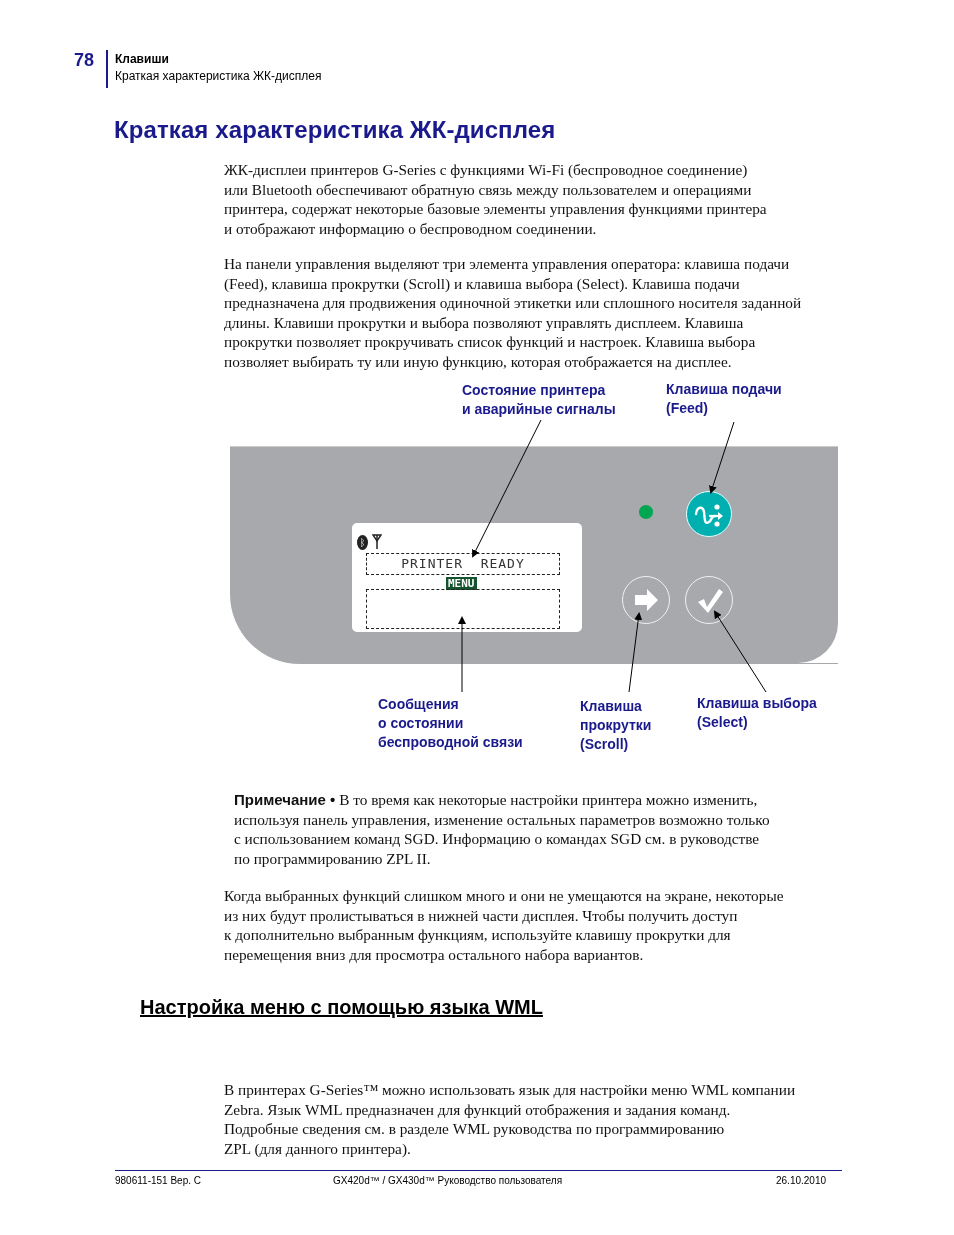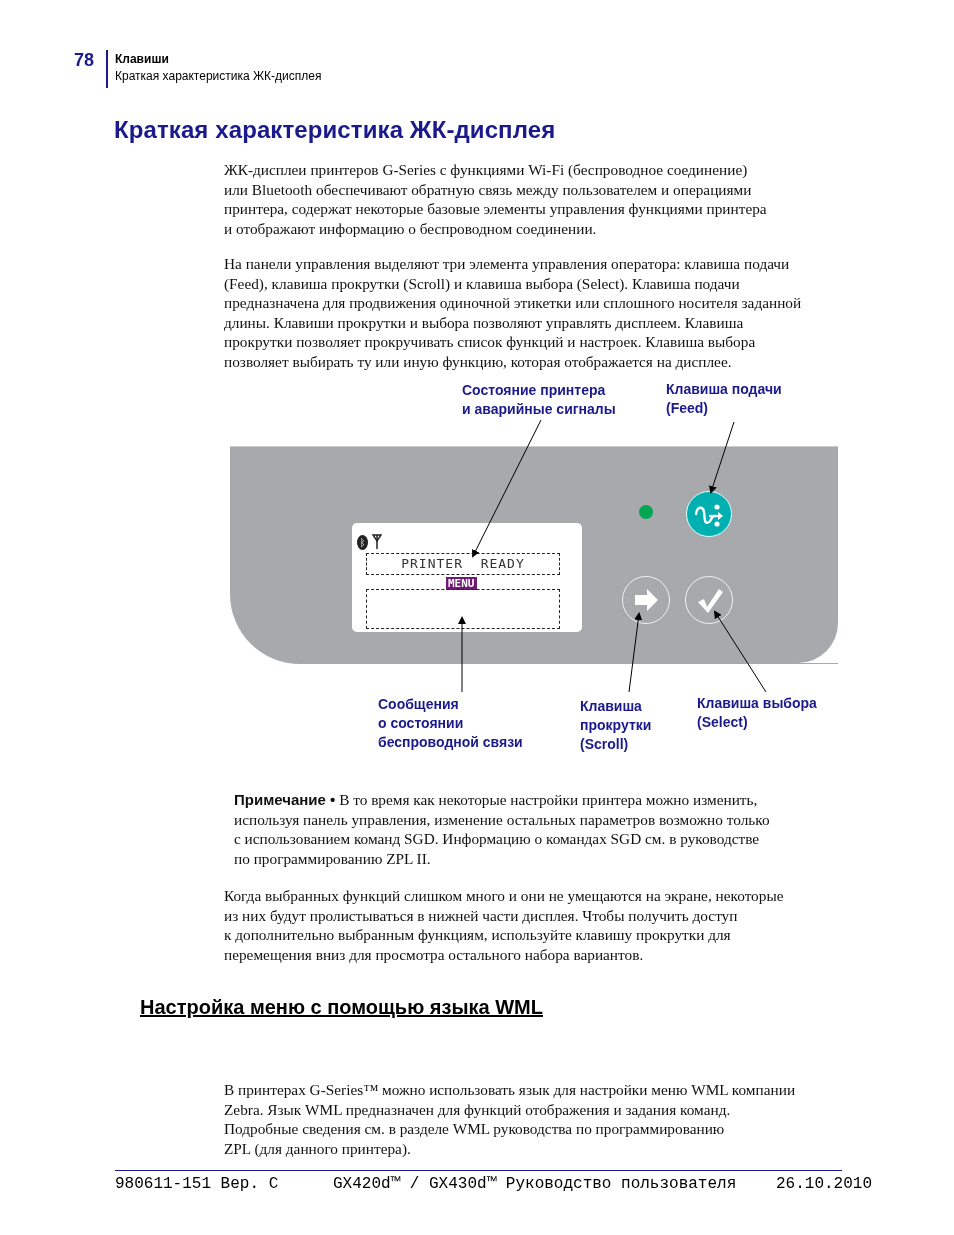--- a/index.html
+++ b/index.html
@@ -23,31 +23,31 @@
   .note-label { font-family: "Liberation Sans", sans-serif; font-weight: bold; font-size: 15px; }
 
   
   .callout { font-family: "Liberation Sans", sans-serif; font-weight: bold; font-size: 14px; color: #1a1a8c; text-align: left; line-height: 19px; white-space: nowrap; }
 
   
   .panel { left: 230px; top: 446px; width: 608px; height: 217px; background: #a7a9ac; border-radius: 0 0 0 70px; }
   .lcd { left: 352px; top: 523px; width: 230px; height: 109px; background: #ffffff; border-radius: 5px; }
   .lcd-box { border: 1.5px dashed #222; }
   .lcd-text { font-family: "DejaVu Sans Mono", monospace; font-size: 13px; color: #333; letter-spacing: 1px; }
-  .lcd-menu { background: #701a75; color: #fff; font-family: "DejaVu Sans Mono", monospace; font-size: 11px; font-weight: bold; padding: 0 2px; line-height: 13px; }
+  .lcd-menu { background: #14532d; color: #fff; font-family: "DejaVu Sans Mono", monospace; font-size: 11px; font-weight: bold; padding: 0 2px; line-height: 13px; }
 
   .led { left: 639px; top: 505px; width: 14px; height: 14px; border-radius: 50%; background: #00a651; }
   .btn-feed { left: 686px; top: 491px; width: 46px; height: 46px; border-radius: 50%; background: #00b0b0; border: 1px solid #dff; box-sizing: border-box; }
   .btn-round { width: 48px; height: 48px; border-radius: 50%; border: 1px solid #f0f0f0; box-sizing: border-box; background: #a7a9ac; }
   .btn-scroll { left: 622px; top: 576px; }
   .btn-select { left: 685px; top: 576px; }
 
   
   .footer-rule { left: 115px; top: 1170px; width: 727px; height: 1px; background: #1a1a8c; }
-  .footer { top: 1175px; font-size: 16px; color: #000; font-family: Liberation Mono, monospace; }
+  .footer { top: 1175px; font-size: 10px; color: #000; }
 </style>
 </head>
 <body>
 
 <div class="abs sans page-num">78</div>
 <div class="abs header-bar"></div>
 <div class="abs sans header-chapter">Клавиши</div>
 <div class="abs sans header-section">Краткая характеристика ЖК-дисплея</div>
 
 <div class="abs sans h1">Краткая характеристика ЖК-дисплея</div>

